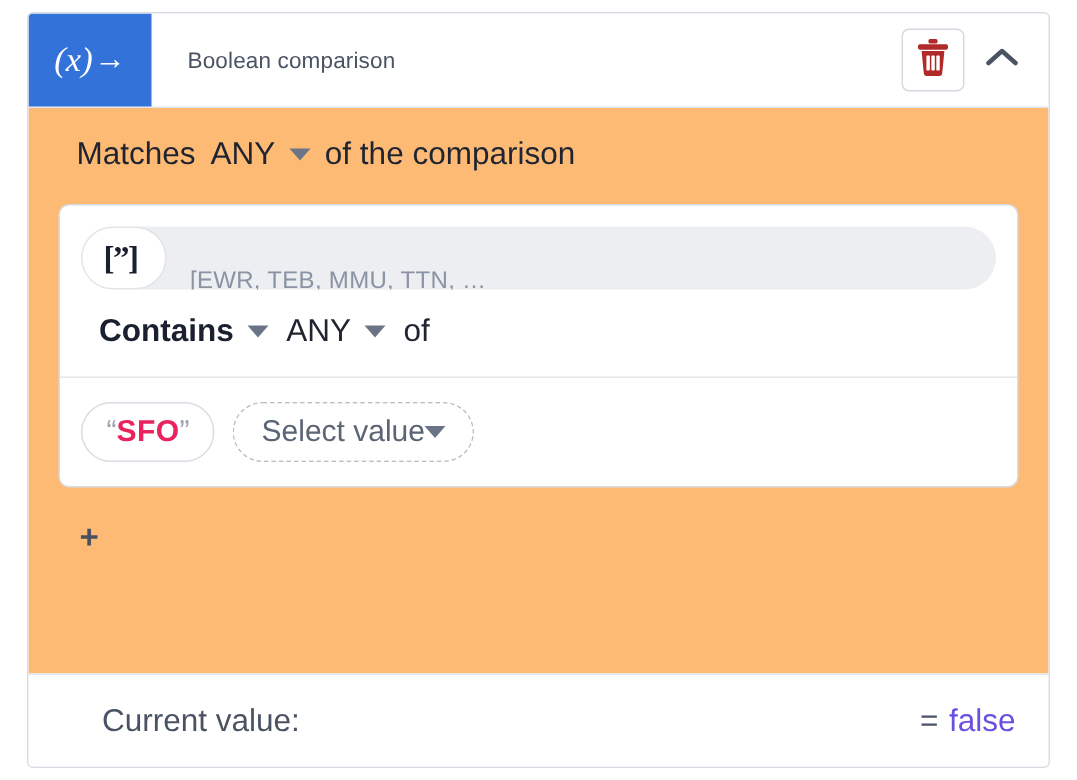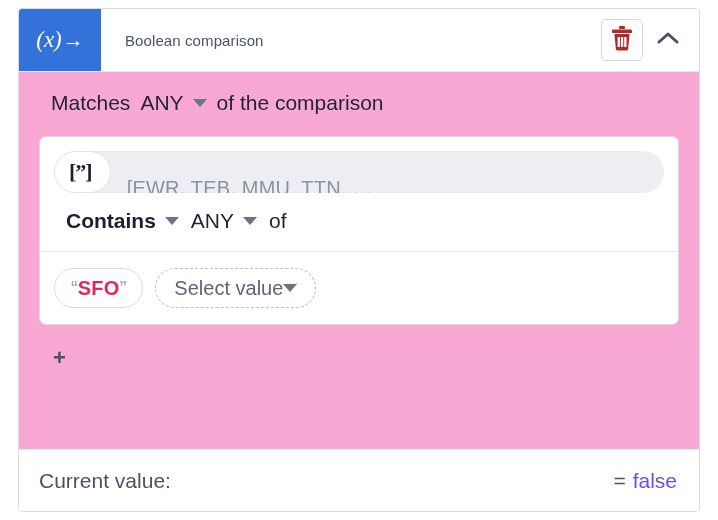--- a/index.html
+++ b/index.html
@@ -92,21 +92,21 @@
     align-items: center;
     justify-content: center;
     background: transparent;
     border: none;
     cursor: pointer;
   }
 
   
   .panel-body {
     flex: 1;
-    background: #f9a8d4;
+    background: #fdba74;
     padding: 0 20px;
     box-sizing: border-box;
     display: flex;
     flex-direction: column;
     overflow: hidden;
   }
 
   .matches-row {
     display: flex;
     align-items: center;
@@ -181,21 +181,21 @@
   }
   .quote-bracket-icon {
     font-family: "Liberation Serif", serif;
     font-weight: bold;
     font-size: 22px;
     color: #1b2030;
     line-height: 1;
     letter-spacing: -1px;
   }
   .value-preview {
-    font-size: 20px;
+    font-size: 16px;
     color: #8a93a3;
     white-space: nowrap;
     overflow: hidden;
     padding-left: 16px;
     letter-spacing: 0.2px;
     margin-top: 32px;
   }
 
   .operator-row {
     display: flex;
@@ -263,20 +263,21 @@
     border-top: 1px solid #e3e6ea;
     display: flex;
     align-items: center;
     justify-content: space-between;
     padding: 0 22px 0 20px;
     box-sizing: border-box;
   }
   .footer-label {
     font-size: 21px;
     color: #4a5363;
+    margin-left: 29px;
   }
   .footer-value {
     font-size: 21px;
     color: #4a5363;
     display: flex;
     align-items: baseline;
     gap: 7px;
   }
   .footer-value .result {
     color: #6b4fe0;

